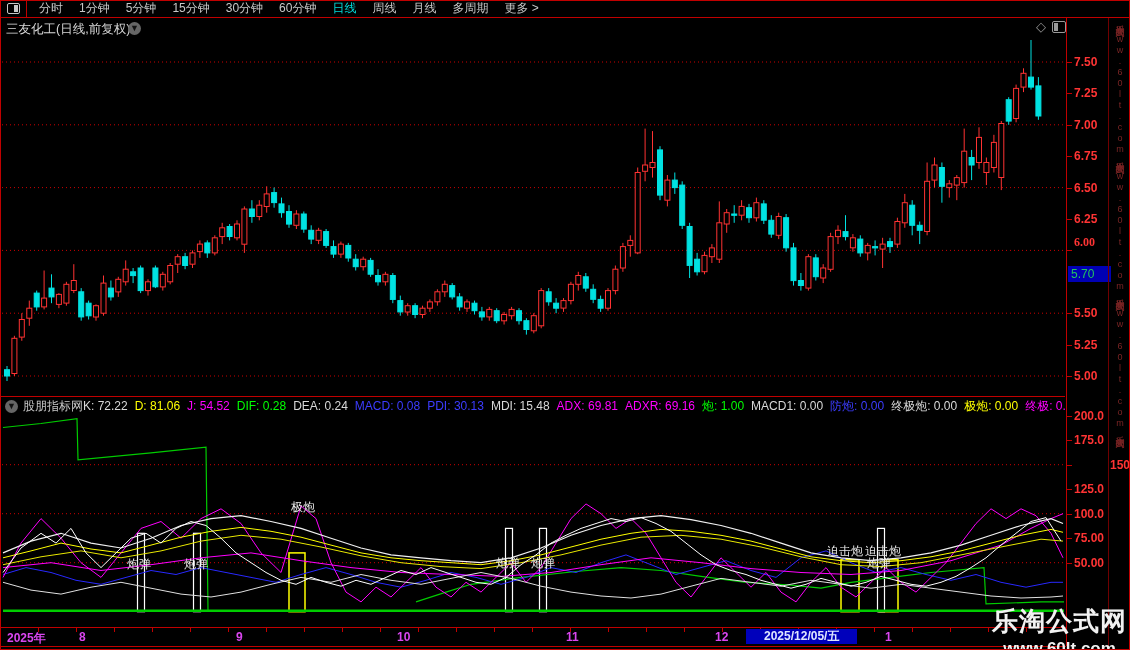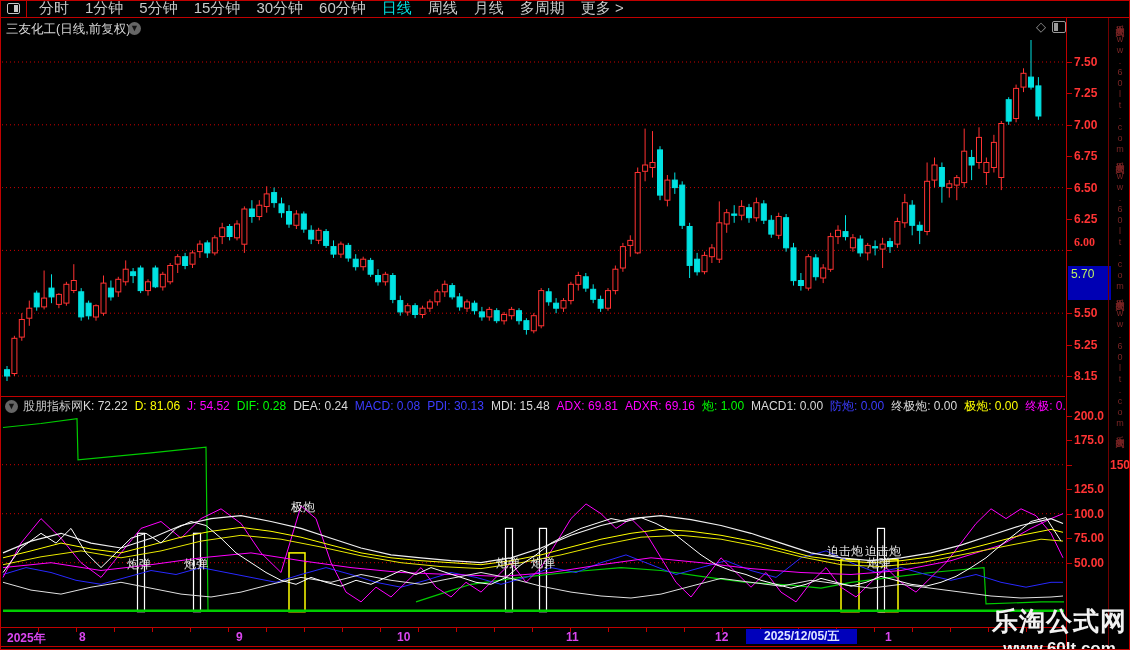--- a/index.html
+++ b/index.html
@@ -3,21 +3,21 @@
 <meta charset="utf-8">
 <style>
   html,body{margin:0;padding:0;background:#000;}
   body{width:1130px;height:650px;position:relative;overflow:hidden;
        font-family:"Liberation Sans","DejaVu Sans",sans-serif;
        -webkit-font-smoothing:none;}
   .frame{position:absolute;inset:0;border:1px solid #c00000;pointer-events:none;z-index:50;}
 
   
   #toolbar{position:absolute;left:0;top:0;width:1130px;height:17px;border-bottom:1px solid #c00000;
-           display:flex;align-items:center;color:#c8c8c8;font-size:15px;white-space:nowrap;}
+           display:flex;align-items:center;color:#c8c8c8;font-size:12px;white-space:nowrap;}
   #win-split-icon{width:11px;height:9px;border:1px solid #c8c8c8;border-radius:2px;margin:0 6px 0 7px;position:relative;}
   #win-split-icon div{position:absolute;right:1px;top:1px;bottom:1px;width:4px;background:#c8c8c8;}
   #tb-divider{width:1px;height:17px;background:#c00000;margin-right:4px;}
   .tb-item{padding:0 8px;cursor:default;}
   .tb-item.active{color:#00dcdc;}
   #tb-right{margin-left:auto;display:flex;height:17px;}
   .tb-right-item{padding:0 9px;border-left:1px solid #c00000;display:flex;align-items:center;}
 
   
   #titlebar{position:absolute;left:0;top:18px;width:1130px;height:21px;color:#d8d8d8;font-size:12.5px;}
@@ -30,21 +30,21 @@
   #corner-winicon div{position:absolute;left:1px;top:1px;bottom:1px;width:4px;background:#999;}
 
   
   #main-svg{position:absolute;left:1px;top:40px;}
   #panel-svg{position:absolute;left:1px;top:416px;}
 
   
   #price-axis{position:absolute;left:1066px;top:18px;width:41px;height:628px;border-left:1px solid #c00000;}
   .ax-label{position:absolute;left:7px;color:#ff3434;font-size:12px;font-weight:bold;}
   .ax-tick{position:absolute;left:0;width:5px;height:1px;background:#c00000;}
-  #price-marker{position:absolute;left:1px;width:40px;height:34px;background:#0000b4;color:#bef264;
+  #price-marker{position:absolute;left:1px;width:40px;height:16px;background:#0000b4;color:#22c55e;
                 font-size:12px;line-height:16px;padding-left:3px;}
 
   
   #panel-header{position:absolute;left:1px;top:396px;width:1064px;height:19px;border-top:1px solid #c00000;
                 display:flex;align-items:center;font-size:12px;color:#c8c8c8;overflow:hidden;white-space:nowrap;}
   #panel-chevron{position:relative;margin:0 5px 0 4px;flex:0 0 13px;}
   #panel-name{margin-right:0;}
   .iv{margin-right:7px;}
 
   
@@ -711,21 +711,21 @@
     <div class="ax-label" style="top: 162.6px;">6.50</div>
     <div class="ax-tick" style="top: 169.6px;"></div>
     <div class="ax-label" style="top: 194px;">6.25</div>
     <div class="ax-tick" style="top: 201px;"></div>
     <div class="ax-label" style="top: 217px; font-family: Liberation Serif, serif;">6.00</div>
     <div class="ax-tick" style="top: 232.4px;"></div>
     <div class="ax-label" style="top: 288.2px;">5.50</div>
     <div class="ax-tick" style="top: 295.2px;"></div>
     <div class="ax-label" style="top: 319.6px;">5.25</div>
     <div class="ax-tick" style="top: 326.6px;"></div>
-    <div class="ax-label" style="top: 351px;">8.15</div>
+    <div class="ax-label" style="top: 351px;">5.00</div>
     <div class="ax-tick" style="top: 358px;"></div>
     <div class="ax-label" style="top: 390.7px;">200.0</div>
     <div class="ax-tick" style="top: 397.7px;"></div>
     <div class="ax-label" style="top: 415.2px;">175.0</div>
     <div class="ax-tick" style="top: 422.2px;"></div>
     <div class="ax-label" style="top: 439.7px; margin-left: 36px;">150.0</div>
     <div class="ax-tick" style="top: 446.7px;"></div>
     <div class="ax-label" style="top: 464.2px;">125.0</div>
     <div class="ax-tick" style="top: 471.2px;"></div>
     <div class="ax-label" style="top: 488.7px;">100.0</div>

